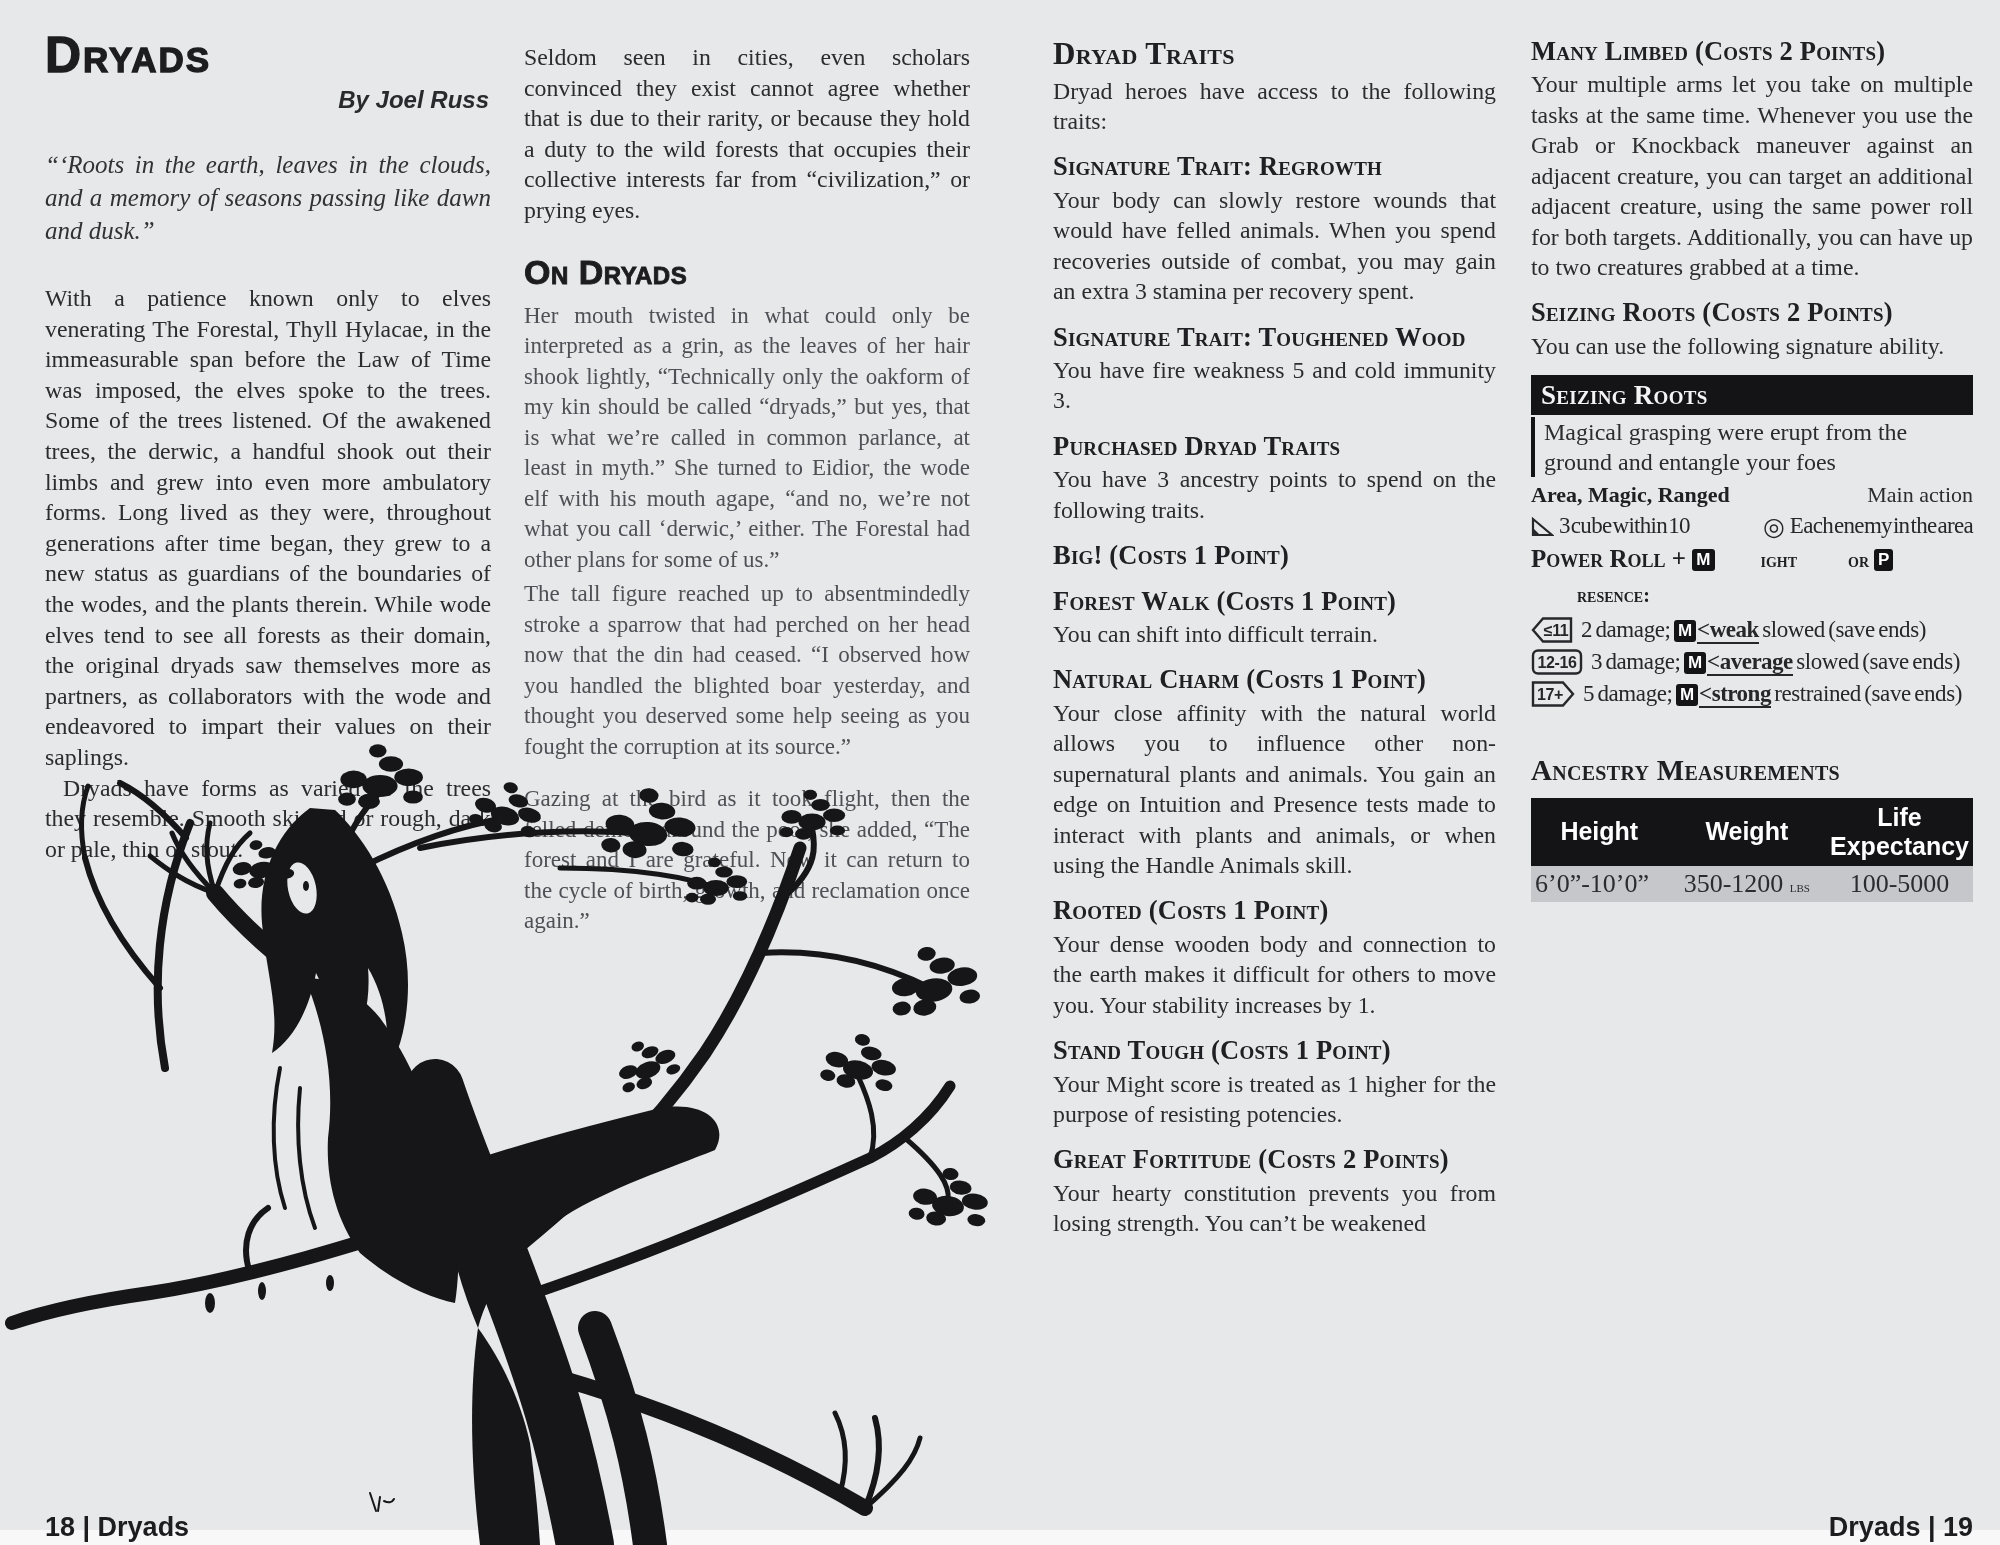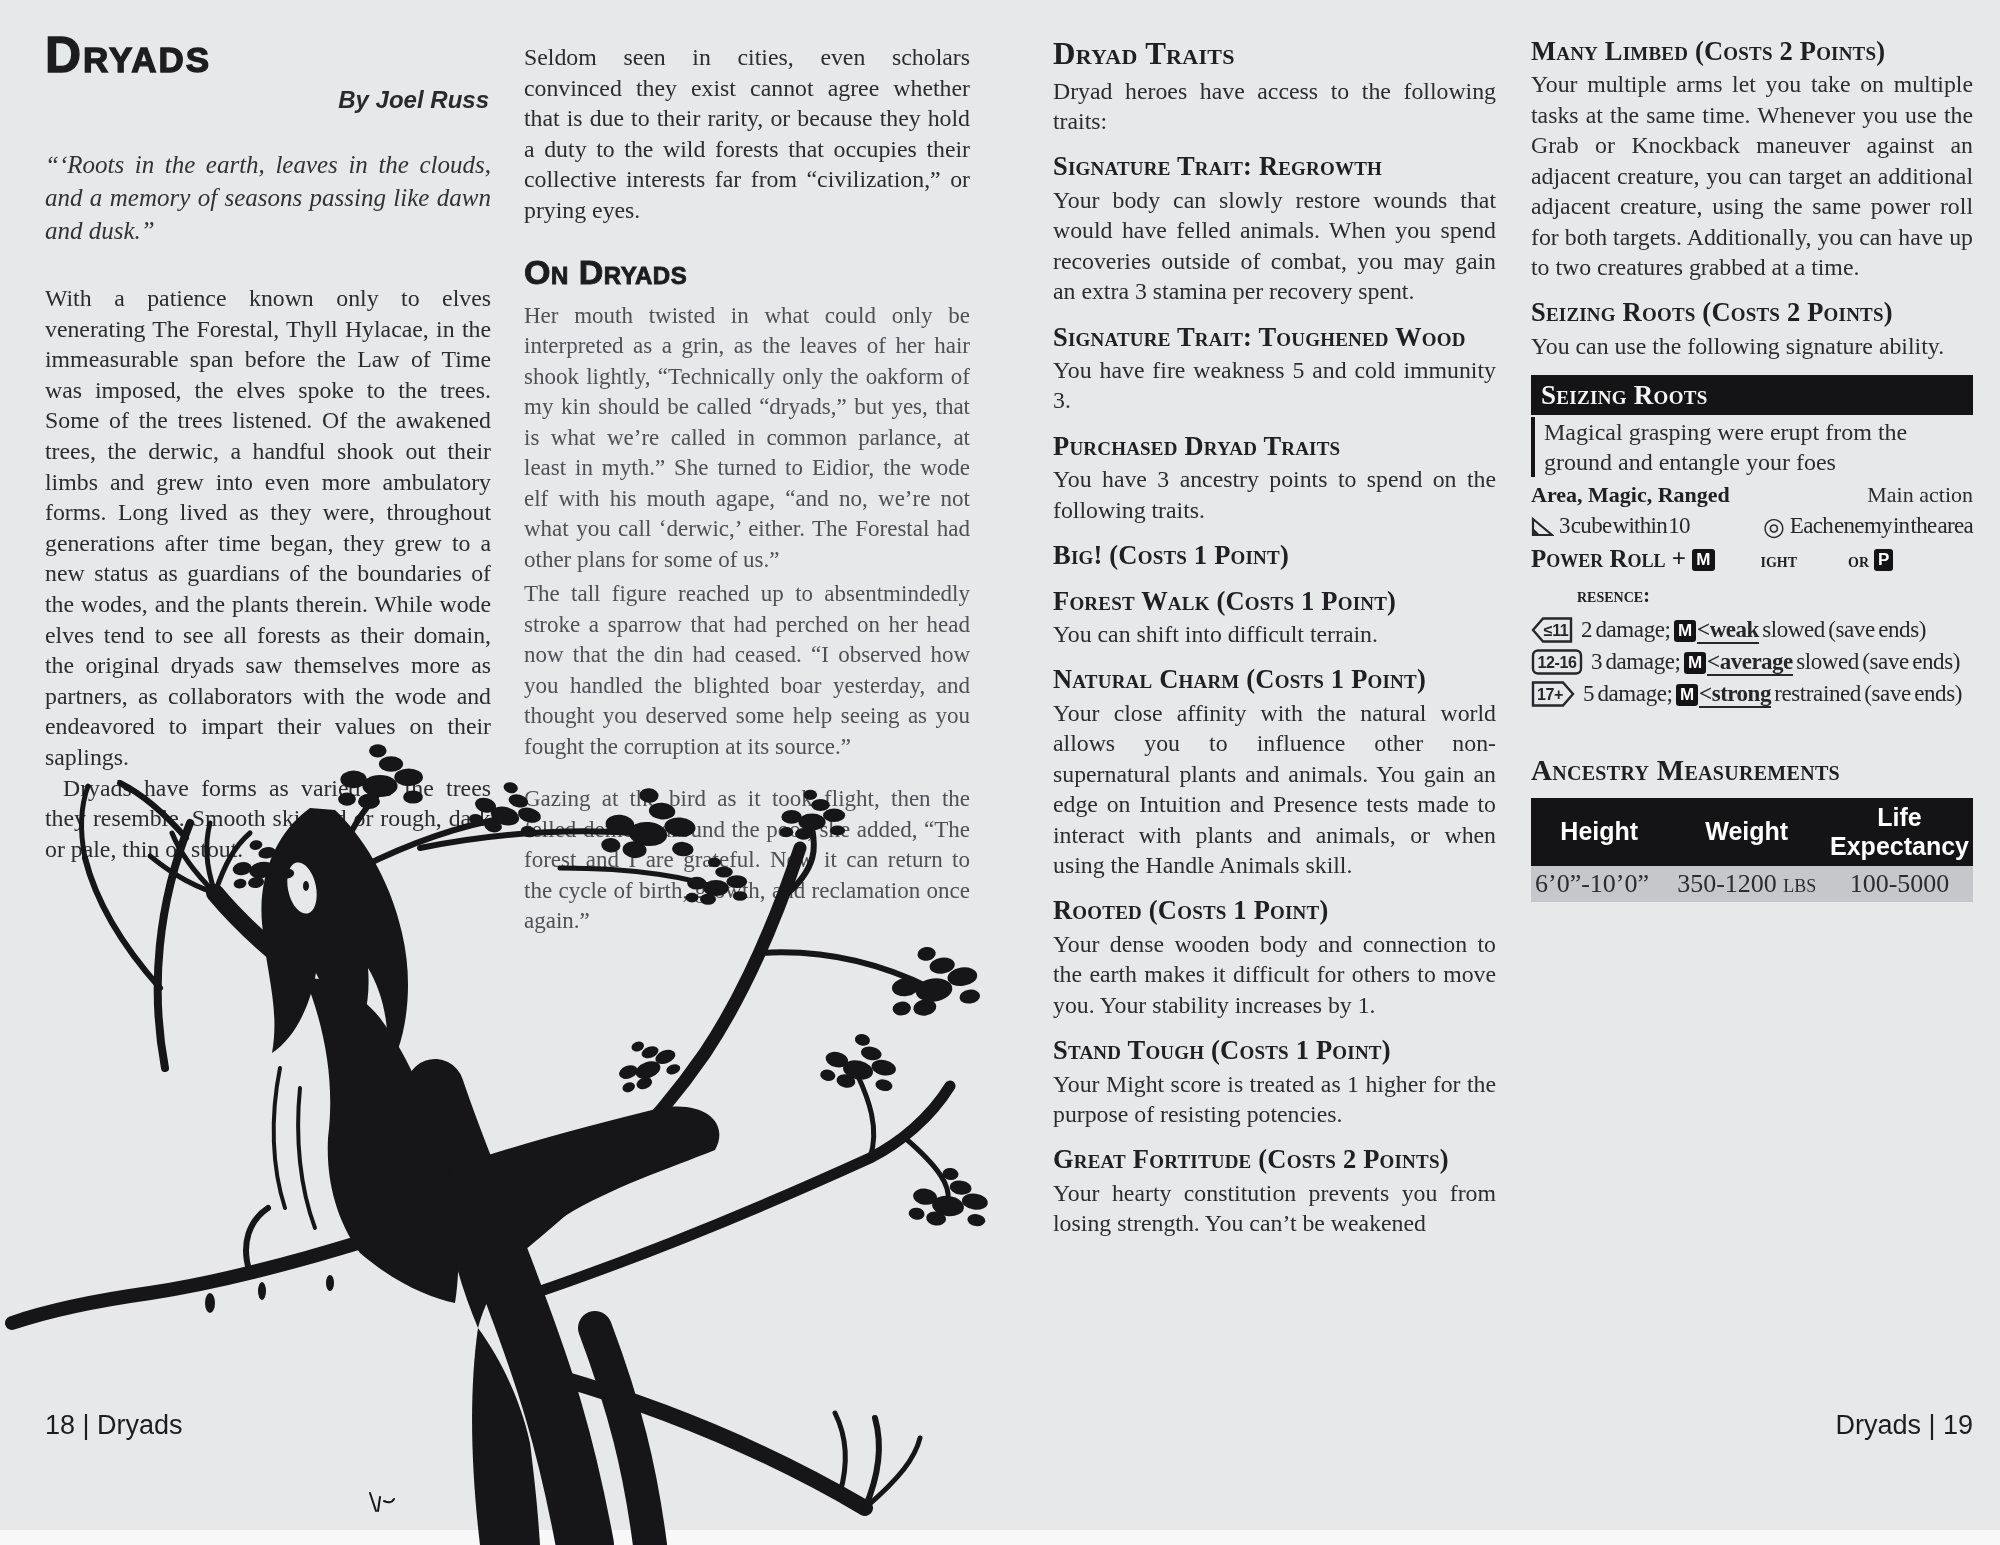--- a/index.html
+++ b/index.html
@@ -87,25 +87,25 @@
   .measure-table{width:100%;border-collapse:collapse;margin-top:10px;}
   .measure-table th{
     background:#141416;color:#fff;font-family:"Liberation Sans",sans-serif;
     font-weight:700;font-size:25px;padding:5px 4px;text-align:center;
   }
   .measure-table td{
     background:#c6c7ca;font-size:26px;padding:3px 2px;color:#2c2c30;text-align:center;
     white-space:nowrap;
   }
   .measure-table td.height-cell{text-align:left;padding-left:4px;}
-  .unit{font-variant:small-caps;font-size:26px;}
+  .unit{font-variant:small-caps;font-size:16px;}
 
   .footer{
-    position:absolute;top:1410px;font-family:"Liberation Sans",sans-serif;
-    font-weight:400;font-size:27px;color:#1d1d20;
+    position:absolute;top:1512px;font-family:"Liberation Sans",sans-serif;
+    font-weight:700;font-size:27px;color:#1d1d20;
   }
   .footer.left{left:45px;}
   .footer.right{right:27px;text-align:right;}
 
   .page-edge{position:absolute;left:0;right:0;bottom:0;height:15px;background:#f8f8f9;}
   .illustration{position:absolute;left:0;top:738px;width:1012px;height:807px;z-index:2;}
 </style>
 </head>
 <body>
 

